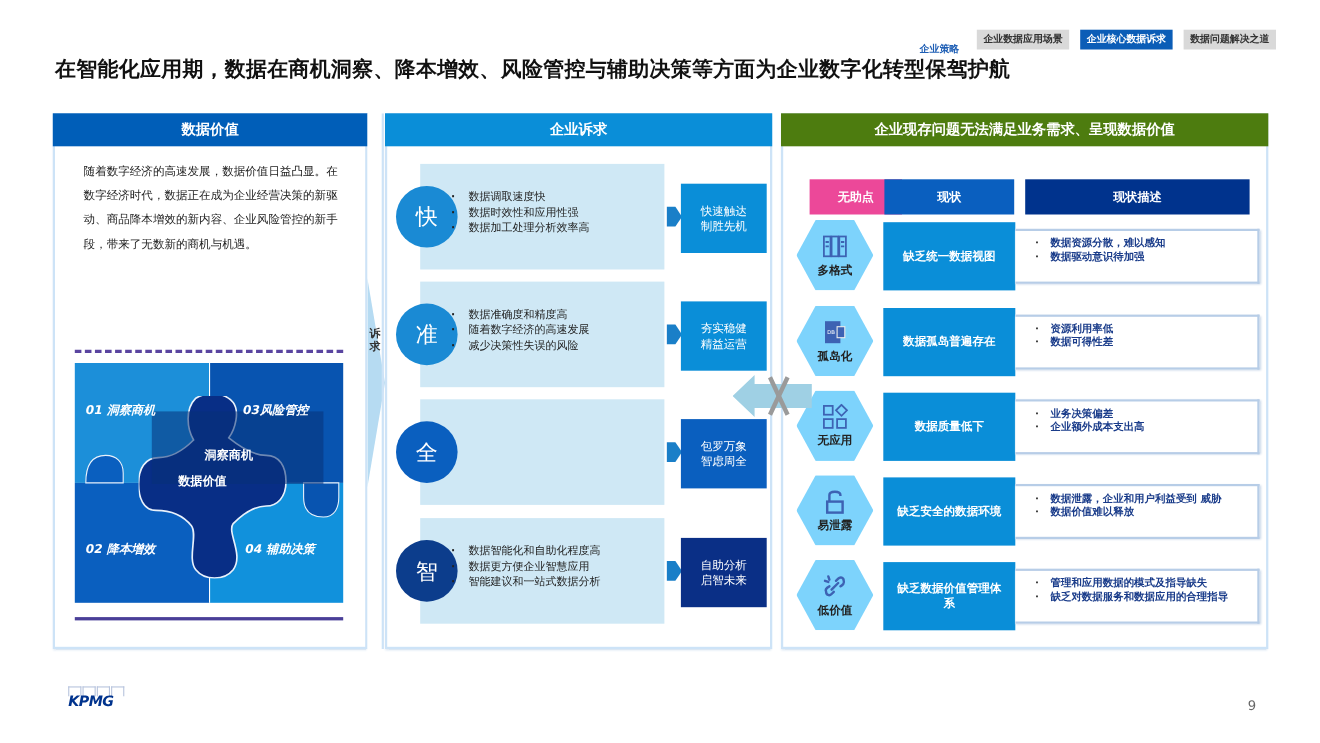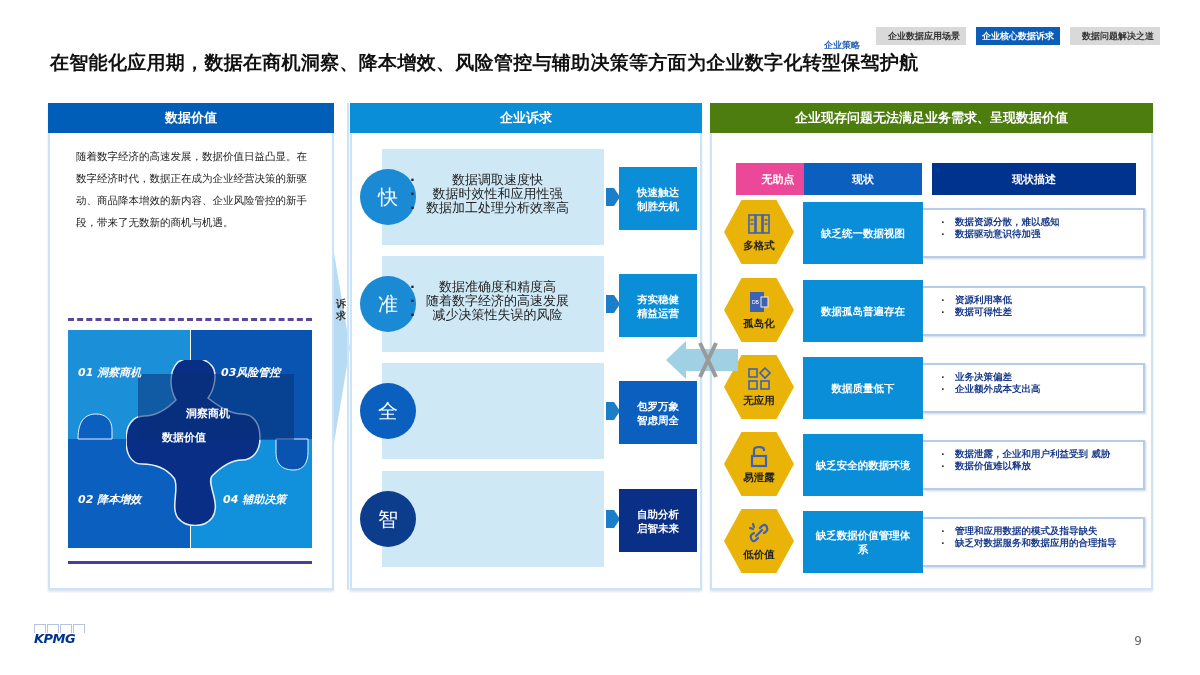--- a/index.html
+++ b/index.html
@@ -4,21 +4,21 @@
 <style>
   * { box-sizing: border-box; margin: 0; padding: 0; }
   body {
     width: 1200px; height: 675px; background: #ffffff; position: relative; overflow: hidden;
     font-family: "DejaVu Sans", "Liberation Sans", sans-serif; color: #222;
   }
   
   .topnav { position: absolute; top: 17px; right: 40px; display: flex; gap: 10px; align-items: center; }
   .topnav .tab { font-size: 9px; padding: 3px 6px; line-height: 12px; white-space: nowrap; }
   .topnav .tab.link { color: #1f5fb5; background: transparent; font-weight: bold; margin-top: 19px; }
-  .topnav .tab.grey { background: #d9d9d9; color: #333; font-weight: bold; padding-left: 12px; }
+  .topnav .tab.grey { background: #d9d9d9; color: #333; font-weight: bold; }
   .topnav .tab.active { background: #0b5db7; color: #fff; font-weight: bold; }
 
   .page-title {
     position: absolute; left: 50px; top: 50px; font-size: 19px; font-weight: bold; color: #111; letter-spacing: 0.3px; font-family: Liberation Mono, monospace;
   }
 
   
   .panel { position: absolute; top: 103px; height: 487px; border: 2px solid #cde3f7; background: #fff; box-shadow: 0 2px 2px #dbe7f3; }
   .panel-head { height: 30px; color: #fff; font-weight: bold; font-size: 13px; display: flex; align-items: center; justify-content: center; }
 
@@ -41,46 +41,46 @@
 
   
   .connector { position: absolute; left: 334px; top: 103px; width: 16px; height: 487px; }
   .connector .txt { position: absolute; top: 195px; left: 2px; width: 12px; font-size: 10px; font-weight: bold; line-height: 12px; color: #333; }
 
   
   #p2 { left: 350px; width: 352px; }
   #p2 .panel-head { background: #0a8ed8; margin: -2px -2px 0 -2px; }
   .demand { position: absolute; left: 30px; width: 222px; height: 96px; background: #cfe8f5; }
   .demand-circle { position: absolute; left: -22px; top: 20px; width: 56px; height: 56px; border-radius: 50%; color: #fff; font-size: 20px; display: flex; align-items: center; justify-content: center; }
-  .demand-list { position: absolute; left: 44px; top: 24px; font-size: 13px; line-height: 14px; color: #222; list-style: none; text-align: center; }
+  .demand-list { position: absolute; left: 44px; top: 24px; font-size: 10px; line-height: 14px; color: #222; list-style: none; }
   .demand-list li::before { content: "·"; position: absolute; left: -16px; font-weight: bold; }
   .demand-list li { position: relative; white-space: nowrap; }
   .demand-arrow { position: absolute; left: 254px; width: 14px; height: 26px; }
-  .demand-result { position: absolute; left: 267px; width: 78px; height: 63px; color: #fff; font-weight: bold; font-size: 10.5px; line-height: 14px; display: flex; align-items: center; justify-content: center; text-align: center; }
+  .demand-result { position: absolute; left: 267px; width: 78px; height: 63px; color: #fff; font-weight: normal; font-size: 10.5px; line-height: 14px; display: flex; align-items: center; justify-content: center; text-align: center; }
 
   
   .back-arrow { position: absolute; left: 666px; top: 339px; width: 86px; height: 42px; }
 
   
   #p3 { left: 710px; width: 443px; }
   #p3 .panel-head { background: #4d7c0f; margin: -2px -2px 0 -2px; text-align: right; }
   .col-head { position: absolute; top: 58px; height: 32px; color: #fff; font-weight: bold; font-size: 11px; display: flex; align-items: center; justify-content: center; }
   .row { position: absolute; left: 0; width: 443px; height: 62px; }
-  .hex { position: absolute; left: 12px; top: -2px; width: 70px; height: 64px; background: #eab308;
+  .hex { position: absolute; left: 12px; top: -2px; width: 70px; height: 64px; background: #7dd3fc;
          clip-path: polygon(25% 0, 75% 0, 100% 50%, 75% 100%, 25% 100%, 0 50%); }
   .hex-inner { position: absolute; left: 0; top: 0; width: 100%; height: 100%; display: flex; flex-direction: column; align-items: center; justify-content: center; }
   .hex-icon { width: 24px; height: 24px; margin-bottom: 3px; }
   .hex-label { font-size: 10.5px; font-weight: bold; color: #222; }
   .status-box { position: absolute; left: 91px; top: 0; width: 120px; height: 62px; background: #0a8ed8; color: #fff; font-weight: bold; font-size: 10.5px; line-height: 14px; display: flex; align-items: center; justify-content: center; text-align: center; padding: 0 8px; }
   .desc-box { position: absolute; left: 211px; top: 6px; width: 222px; height: 50px; border: 2px solid #b7cde7; border-left: none; background: #fff; box-shadow: 1px 1px 2px #c7d6e8; }
   .desc-list { list-style: none; padding: 6px 8px 0 32px; font-size: 9.5px; line-height: 12px; color: #1a3c8a; font-weight: bold; }
   .desc-list li { position: relative; }
   .desc-list li::before { content: "·"; position: absolute; left: -14px; color: #333; font-weight: bold; }
 
-  .logo { position: absolute; left: 34px; top: 624px; width: 52px; height: 22px; }
+  .logo { position: absolute; left: 62px; top: 624px; width: 52px; height: 22px; }
   .logo-boxes { display: flex; gap: 1px; height: 9px; }
   .logo-boxes span { width: 12px; height: 9px; border: 1px solid #b7c4dd; border-bottom: none; }
   .logo-text { font-size: 13px; font-weight: bold; font-style: italic; color: #00338d; line-height: 12px; letter-spacing: -0.5px; }
   .page-num { position: absolute; right: 58px; top: 634px; font-size: 12px; color: #666; }
 </style>
 </head>
 <body>
 
 <div class="topnav">
   <div class="tab link">企业策略</div>
@@ -176,20 +176,25 @@
     </svg>
   <div class="demand-result" style="top:276px;background:#0a5fbf">
     <div>
         <div>包罗万象</div>
         <div>智虑周全</div>
       </div>
   </div>
 
   <div class="demand" style="top:366px">
     <div class="demand-circle" style="background:#0c3d8c">智</div>
+    <ul class="demand-list">
+      <li>数据智能化和自助化程度高</li>
+      <li>数据更方便企业智慧应用</li>
+      <li>智能建议和一站式数据分析</li>
+    </ul>
   </div>
   <svg class="demand-arrow" style="top:401px" viewBox="0 0 14 26">
       <polygon points="0,4 8,4 14,13 8,22 0,22" fill="#1a7fc8"></polygon>
     </svg>
   <div class="demand-result" style="top:384px;background:#0a2f86">
     <div>
         <div>自助分析</div>
         <div>启智未来</div>
       </div>
   </div>

